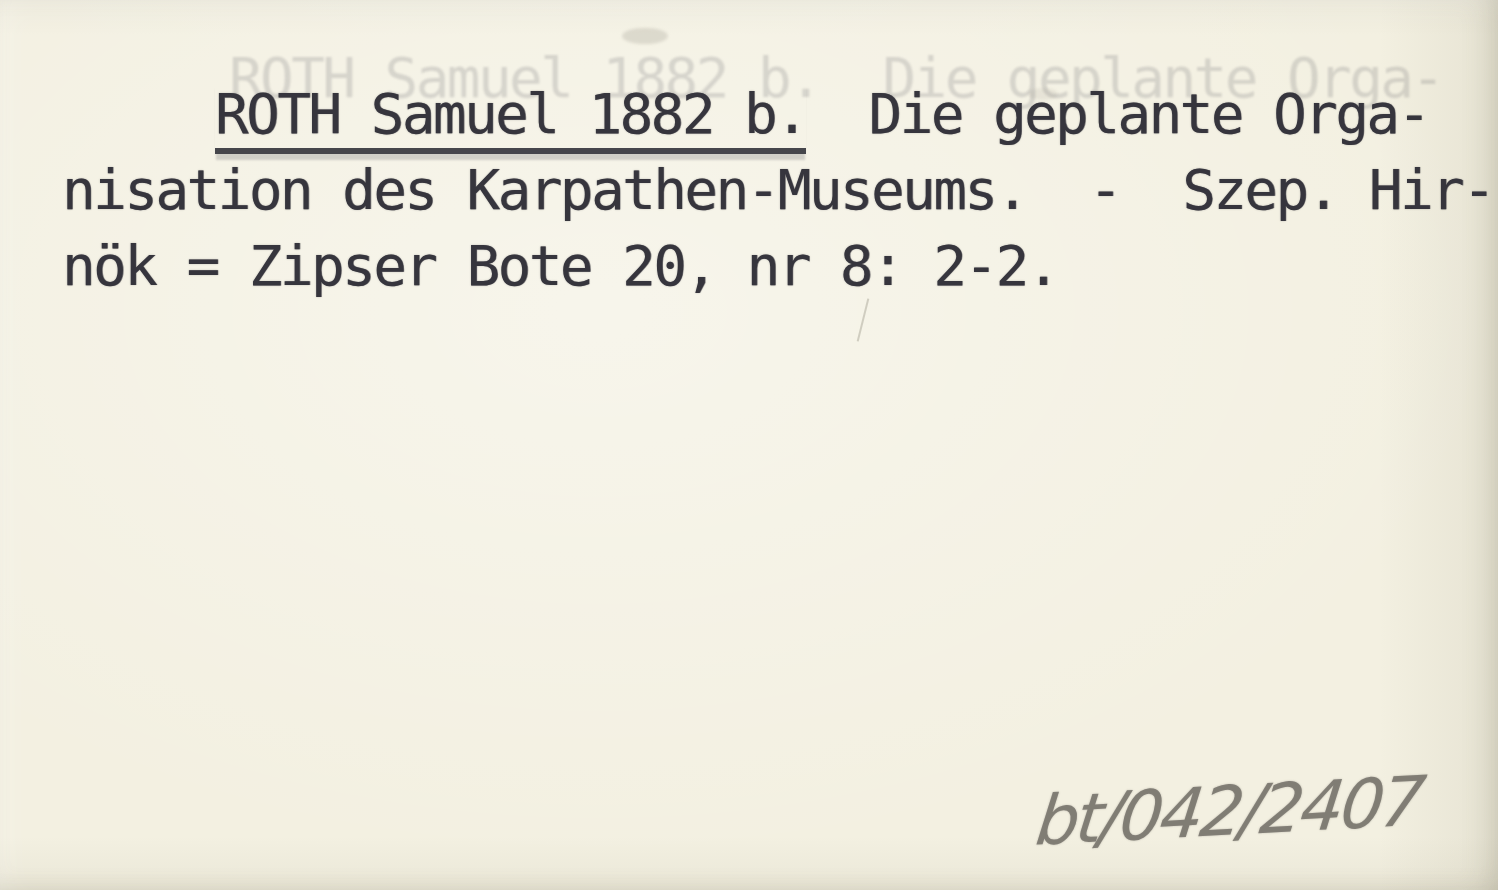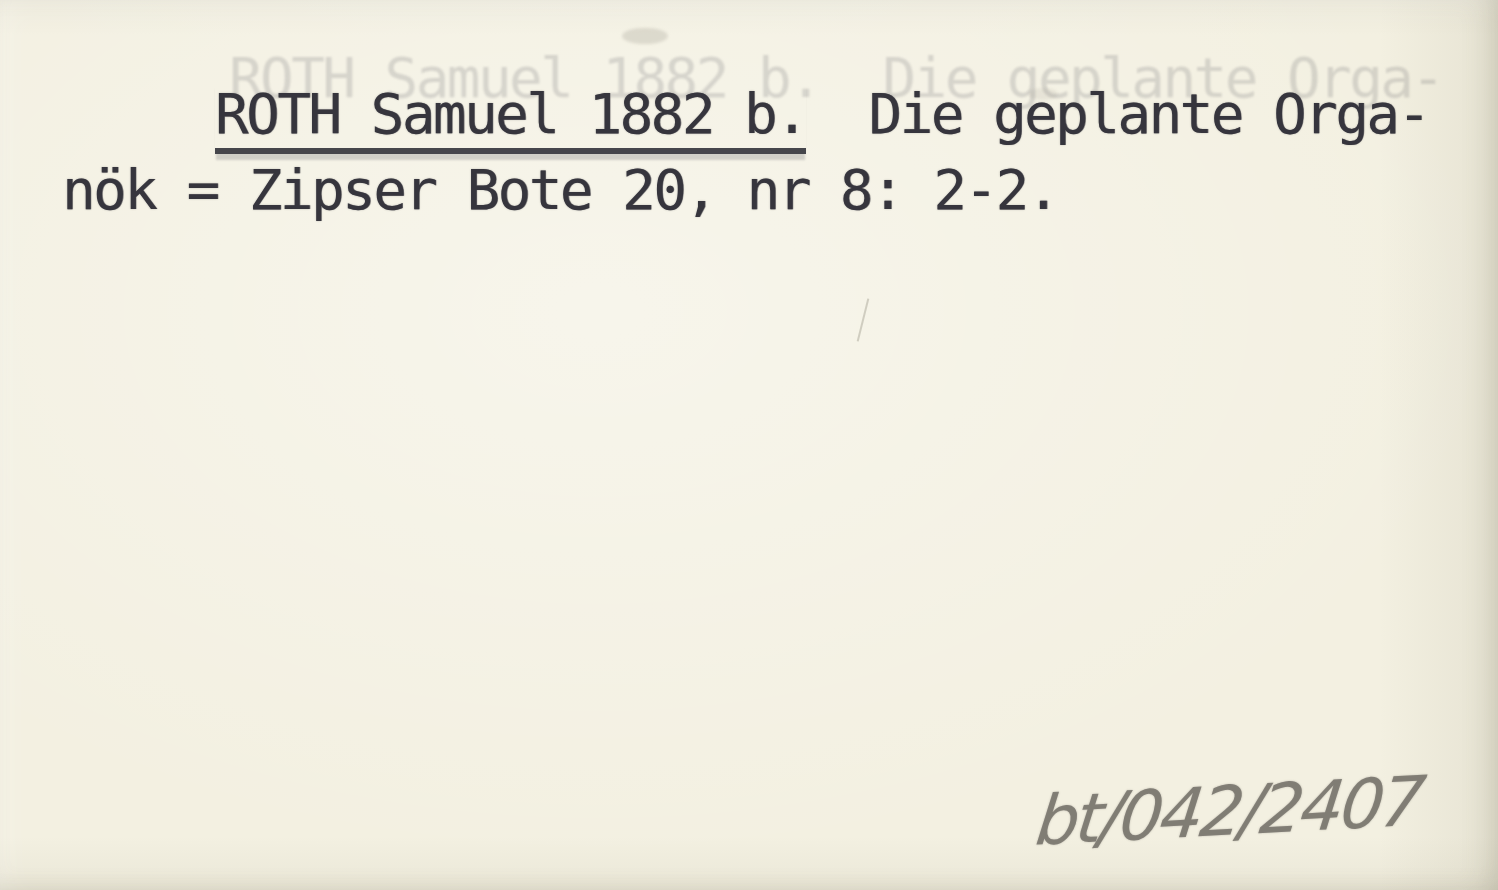--- a/index.html
+++ b/index.html
@@ -102,20 +102,21 @@
 </style>
 </head>
 <body>
 
 <div class="card">
 
   <div class="ghost-line">ROTH Samuel 1882 b.  Die geplante Orga-</div>
 
   <div class="typed-block">
     <div class="typed-line line-1"><span class="heading-underline">ROTH Samuel 1882 b.</span><span>  Die geplante Orga-</span></div>
+    <div class="typed-line">nisation des Karpathen-Museums.  -  Szep. Hir-</div>
     <div class="typed-line">nök = Zipser Bote 20, nr 8: 2-2.</div>
   </div>
 
   <div class="handwritten">bt/042/2407</div>
 
   <div class="speck speck-a"></div>
   <div class="speck speck-b"></div>
   <div class="scratch"></div>
 
 </div>

